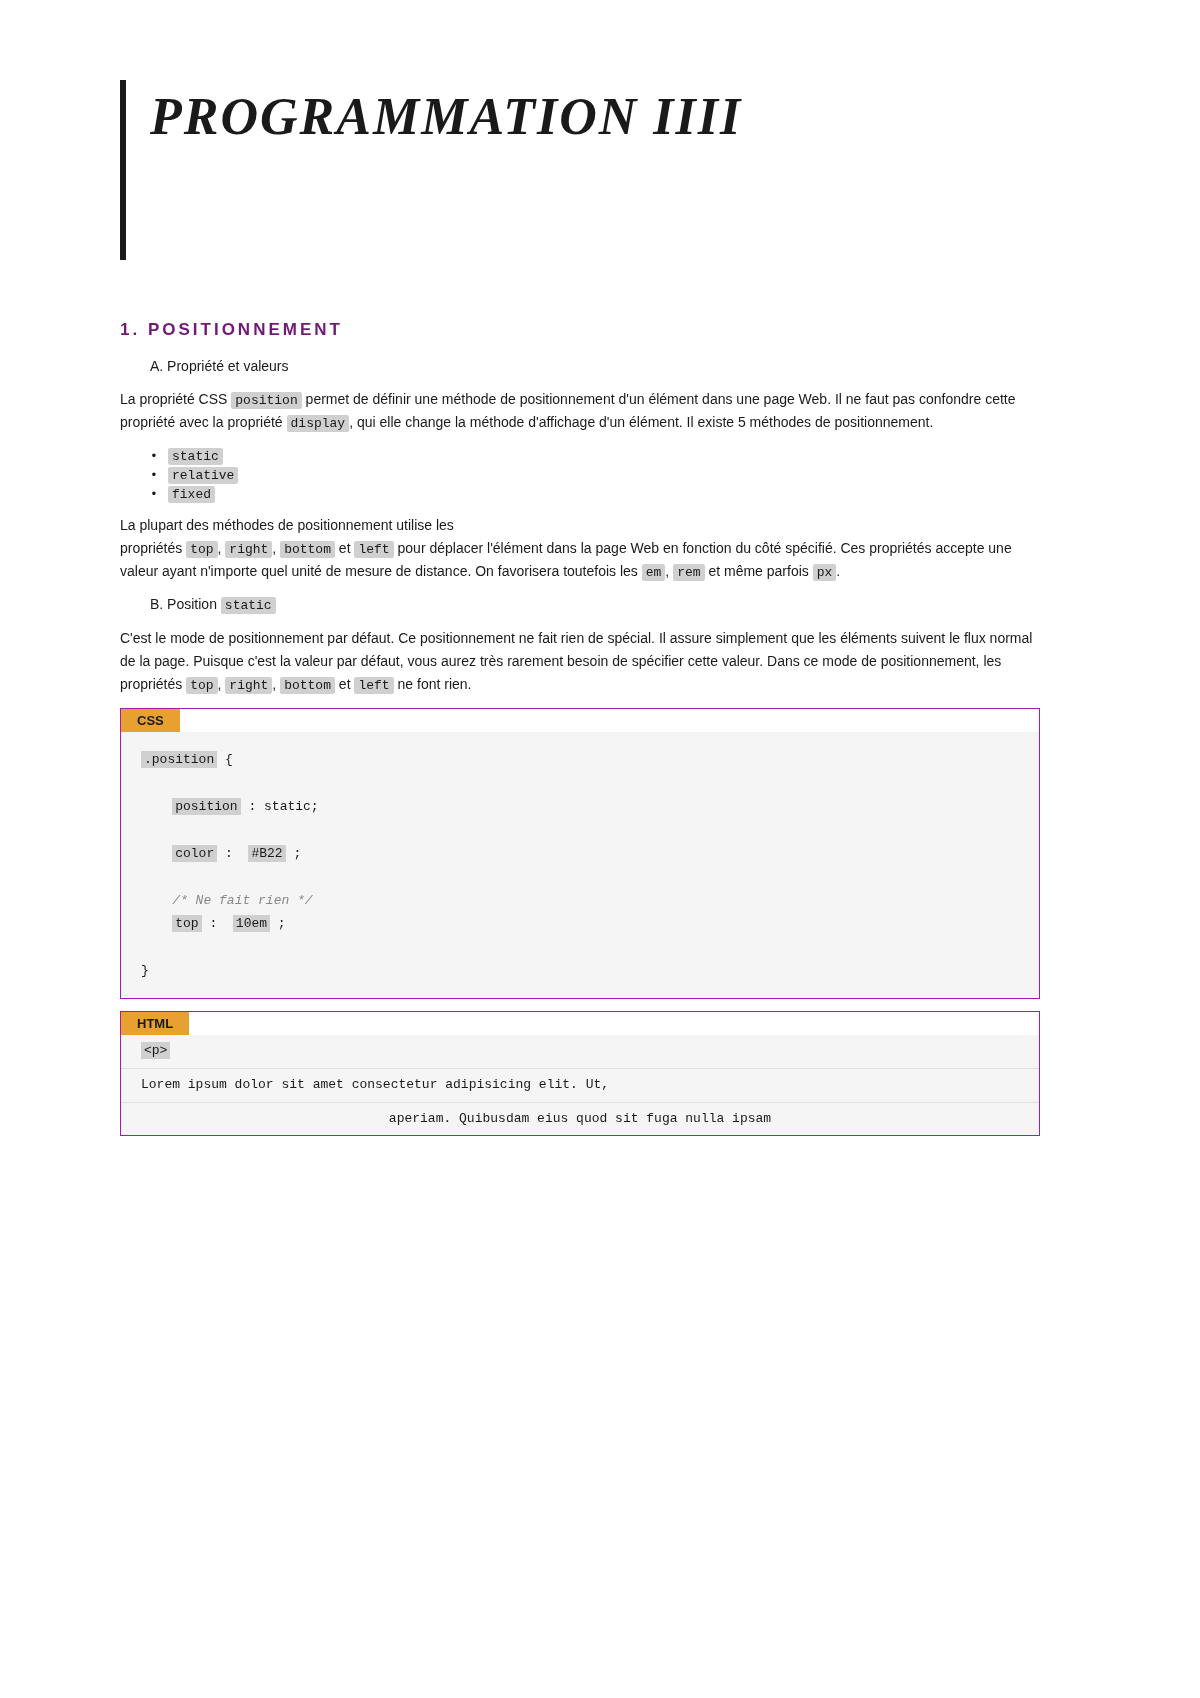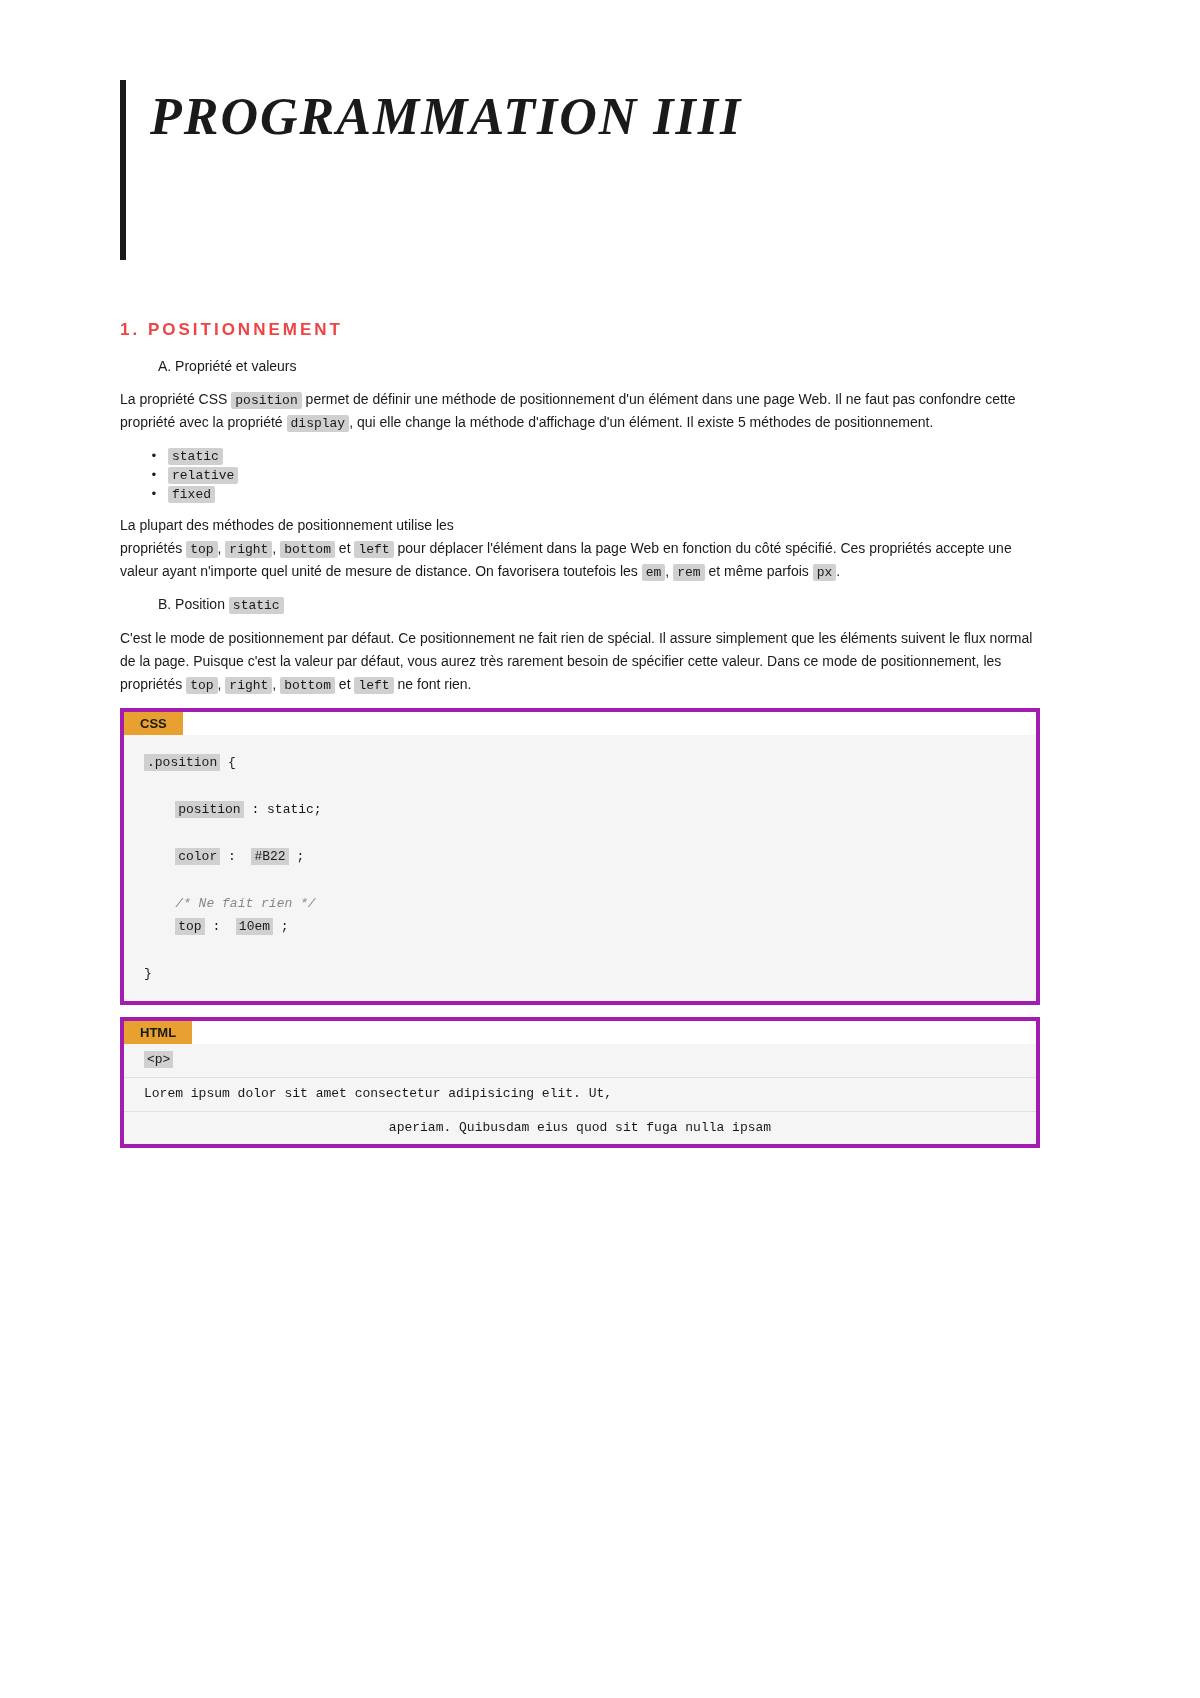--- a/index.html
+++ b/index.html
@@ -48,31 +48,31 @@
       padding-top: 8px;
     }
 
     
     .section-heading {
       font-family: Arial, Helvetica, sans-serif;
       font-size: 17px;
       font-weight: bold;
       letter-spacing: 3px;
       text-transform: uppercase;
-      color: #ef4444;
+      color: #701a75;
       margin-bottom: 18px;
       margin-top: 40px;
     }
 
     .subsection-heading {
       font-family: Arial, Helvetica, sans-serif;
       font-size: 14px;
       font-weight: normal;
       color: #1a1a1a;
-      margin-left: 38px;
+      margin-left: 30px;
       margin-bottom: 14px;
       margin-top: 10px;
     }
 
     
     .body-text {
       font-family: Arial, Helvetica, sans-serif;
       font-size: 14px;
       line-height: 1.65;
       color: #1a1a1a;
@@ -107,21 +107,21 @@
     .bullet-list li::before {
       content: "•";
       position: absolute;
       left: 0;
       color: #1a1a1a;
     }
 
     
     .code-block-wrapper {
       margin: 12px 0;
-      border: 4px solid #a21caf;
+      border: 1px solid #a21caf;
     }
 
     .code-lang-tab {
       display: inline-block;
       padding: 4px 16px;
       font-family: Arial, Helvetica, sans-serif;
       font-size: 13px;
       font-weight: bold;
       color: #1a1a1a;
     }

